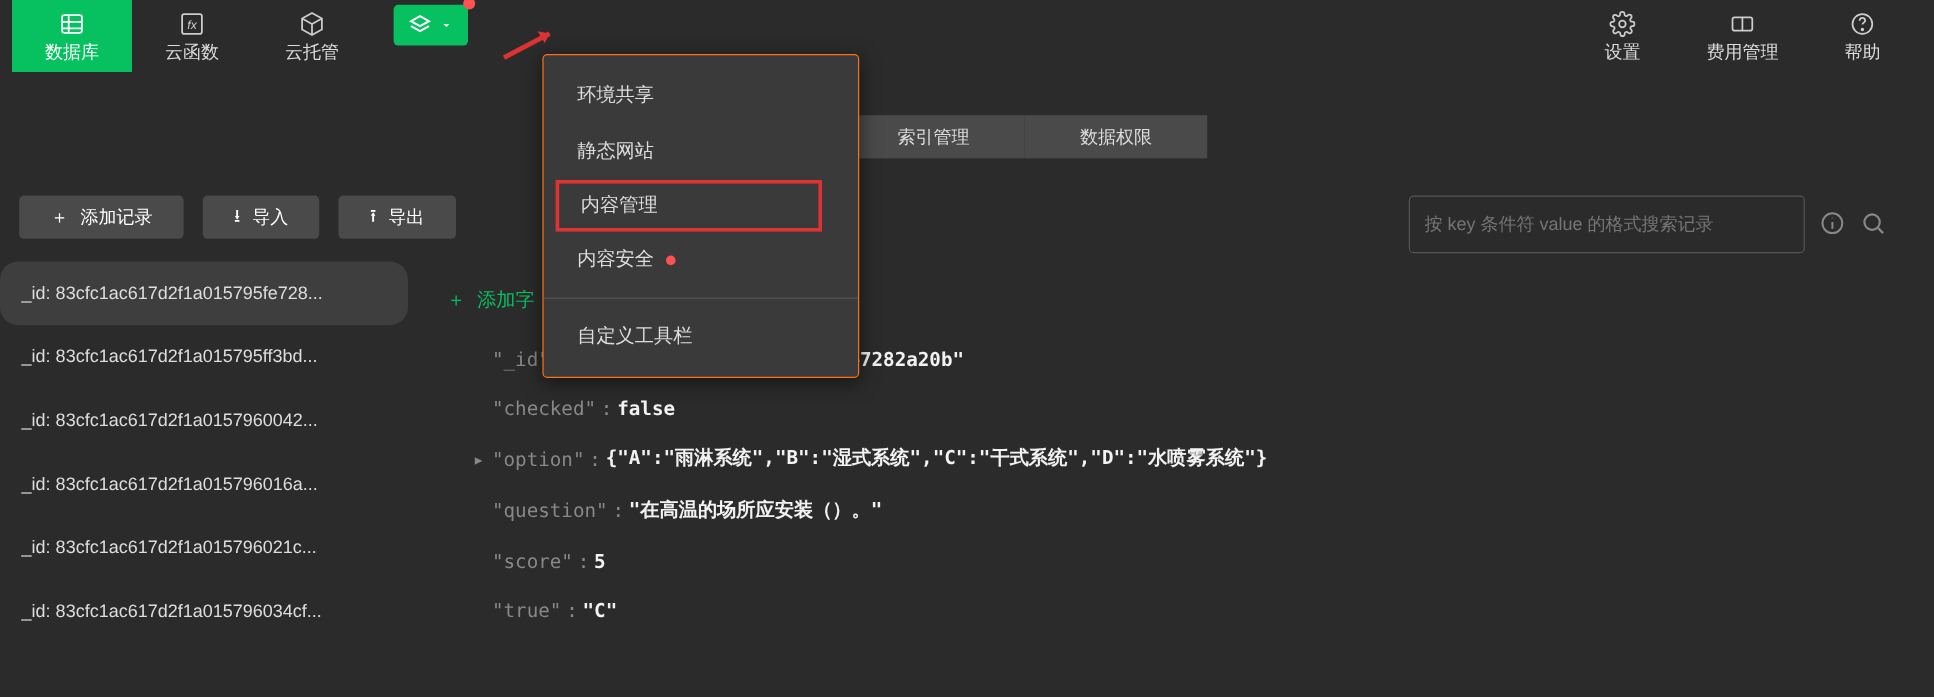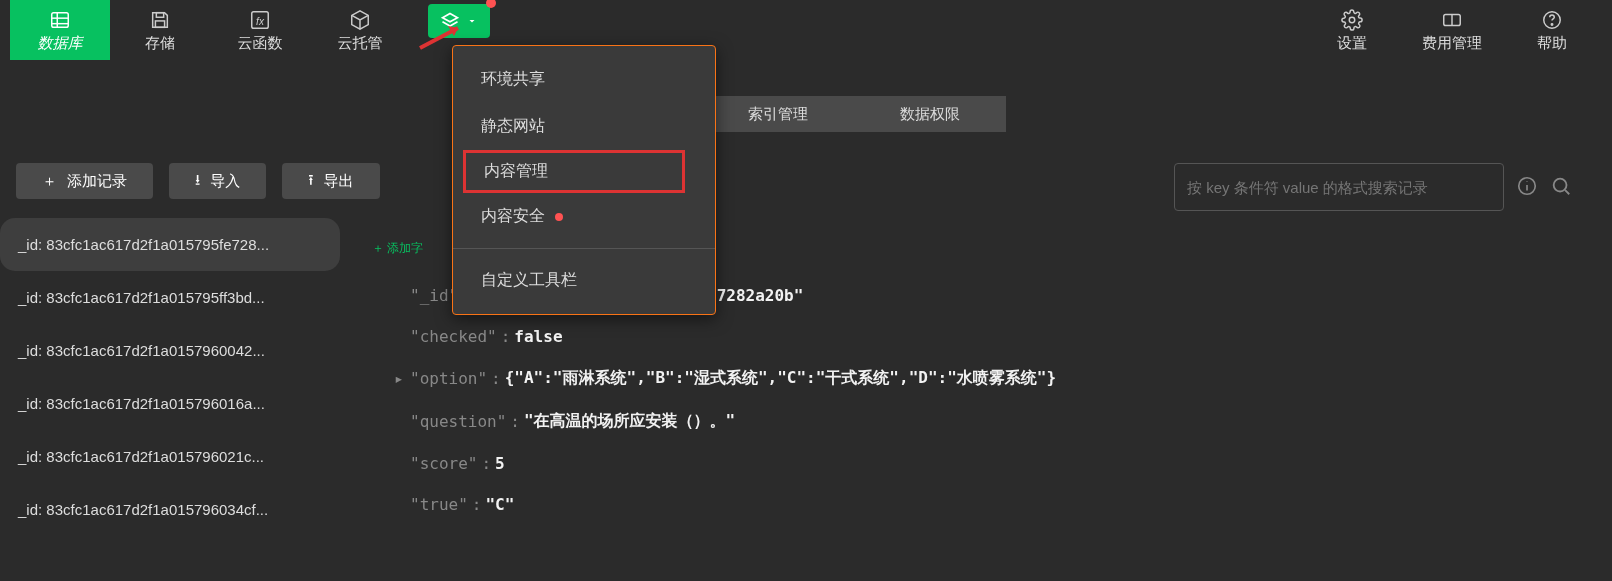--- a/index.html
+++ b/index.html
@@ -28,21 +28,21 @@
       display: flex;
       flex-direction: column;
       align-items: center;
       justify-content: center;
       width: 100px;
       height: 60px;
       cursor: pointer;
       color: #ddd;
       font-size: 15px;
     }
-    .top-btn.active { background: #07c160; color: #fff; font-style: italic; }
+    .top-btn.active { background: #07c160; color: #fff; }
     .top-btn .icon { height: 24px; display: flex; align-items: center; justify-content: center; margin-bottom: 2px; text-align: right; }
     .top-btn .icon svg { width: 22px; height: 22px; }
     .top-btn-label { font-size: 15px; }
 
     
     .dropdown-btn {
       background: #07c160;
       height: 34px;
       border-radius: 4px;
       display: flex;
@@ -184,24 +184,23 @@
 
     
     .json-view {
       position: absolute;
       left: 372px; top: 240px; right: 20px;
       font-family: Consolas, Monaco, monospace;
       font-size: 16px;
     }
     .add-field {
       color: #07c160;
-      font-size: 12px;
+      font-size: 16px;
       margin-bottom: 18px;
       cursor: pointer;
-      font-family: Liberation Serif, serif;
     }
     .json-line {
       padding: 11px 22px;
       white-space: nowrap;
       display: flex;
       align-items: center;
     }
     .json-key { color: #888; }
     .json-sep { color: #888; margin: 0 4px; }
     .json-val { color: #f2f2f2; font-weight: 600; }
@@ -217,30 +216,20 @@
     <div class="top-btn active">
       <span class="icon">
         <svg viewBox="0 0 24 24" fill="none" stroke="#fff" stroke-width="1.6">
             <rect x="3" y="4" width="18" height="16" rx="2"></rect>
             <line x1="3" y1="10" x2="21" y2="10"></line>
             <line x1="3" y1="16" x2="21" y2="16"></line>
             <line x1="9" y1="4" x2="9" y2="20"></line>
           </svg>
       </span>
       <span class="top-btn-label">数据库</span>
-    </div>
-    <div class="top-btn">
-      <span class="icon">
-        <svg viewBox="0 0 24 24" fill="none" stroke="#ccc" stroke-width="1.6">
-            <path d="M4 4h13l3 3v13H4z"></path>
-            <rect x="8" y="4" width="8" height="5"></rect>
-            <rect x="7" y="13" width="10" height="7"></rect>
-          </svg>
-      </span>
-      <span class="top-btn-label">存储</span>
     </div>
     <div class="top-btn">
       <span class="icon">
         <svg viewBox="0 0 24 24" fill="none" stroke="#ccc" stroke-width="1.6">
             <rect x="3" y="3" width="18" height="18" rx="2"></rect>
             <text x="12" y="17" font-size="11" text-anchor="middle" fill="#ccc" stroke="none" font-style="italic">fx</text>
           </svg>
       </span>
       <span class="top-btn-label">云函数</span>
     </div>

